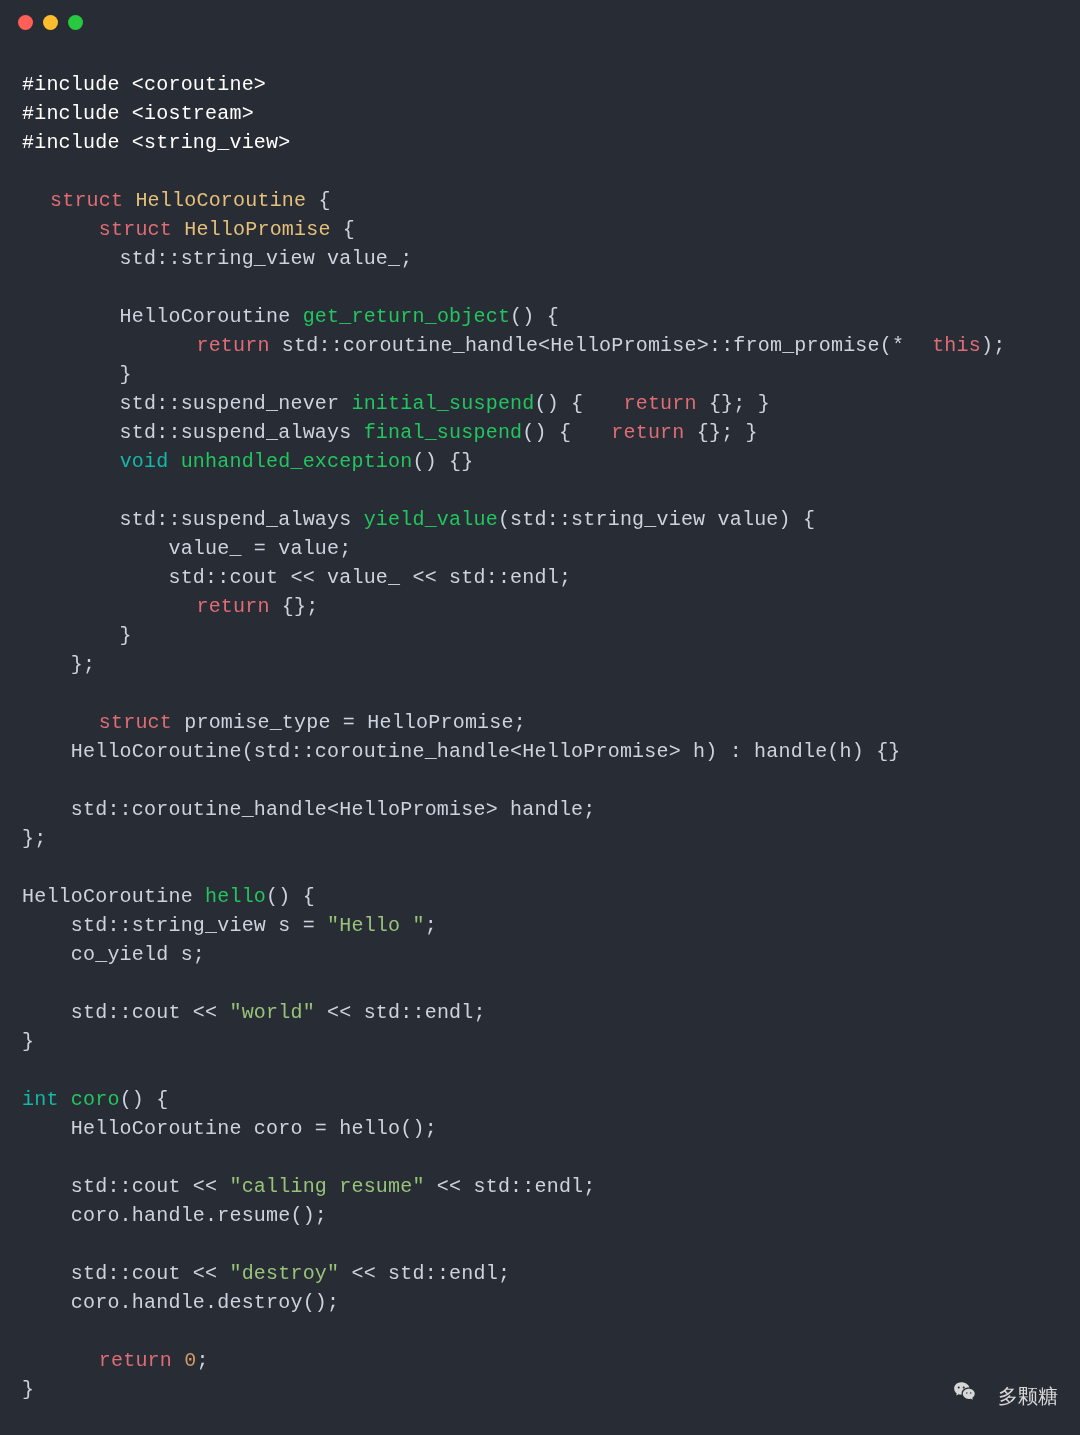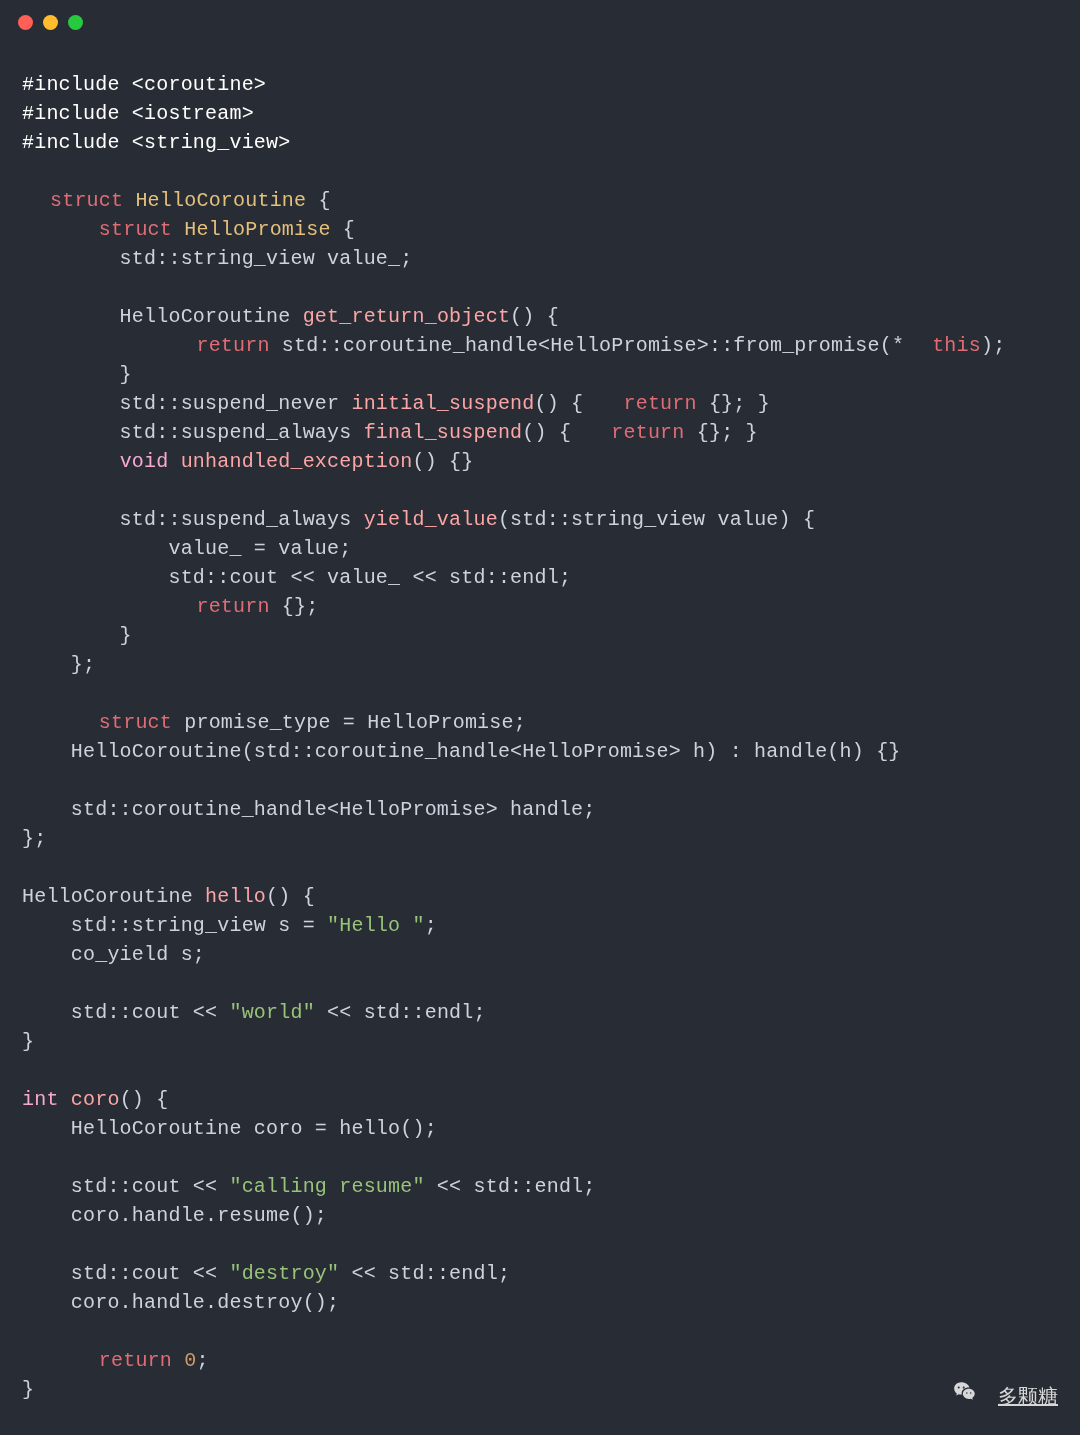--- a/index.html
+++ b/index.html
@@ -29,39 +29,38 @@
   .dot-red    { background: #ff5f56; }
   .dot-yellow { background: #ffbd2e; }
   .dot-green  { background: #27c93f; }
   .code {
     padding: 26px 22px 22px 22px;
     white-space: pre;
     letter-spacing: 0.2px;
   }
   .c-dim   { color: #ffffff; }
   .c-kw2   { color: #e06c75; margin-left: 28px; }
-  .c-type  { color: #f9a8d4; }
+  .c-type  { color: #14b8a6; }
   .c-ident { color: #e5c07b; }
-  .c-fn    { color: #fca5a5; }
+  .c-fn    { color: #22c55e; }
   .c-str   { color: #98c379; }
   .c-num   { color: #d19a66; }
   .c-plain { color: #cdd3de; }
   .watermark {
     position: absolute;
     right: 22px;
     bottom: 22px;
     display: flex;
     align-items: center;
     gap: 20px;
     color: #e6e6e6;
     font-family: "Helvetica Neue", Arial, sans-serif;
     font-size: 20px;
     font-weight: 500;
     opacity: 0.92;
-    text-decoration: underline;
   }
   .watermark svg { width: 26px; height: 26px; }
 </style>
 </head>
 <body>
 
 <div class="titlebar">
   <div class="dot dot-red"></div>
   <div class="dot dot-yellow"></div>
   <div class="dot dot-green"></div>

